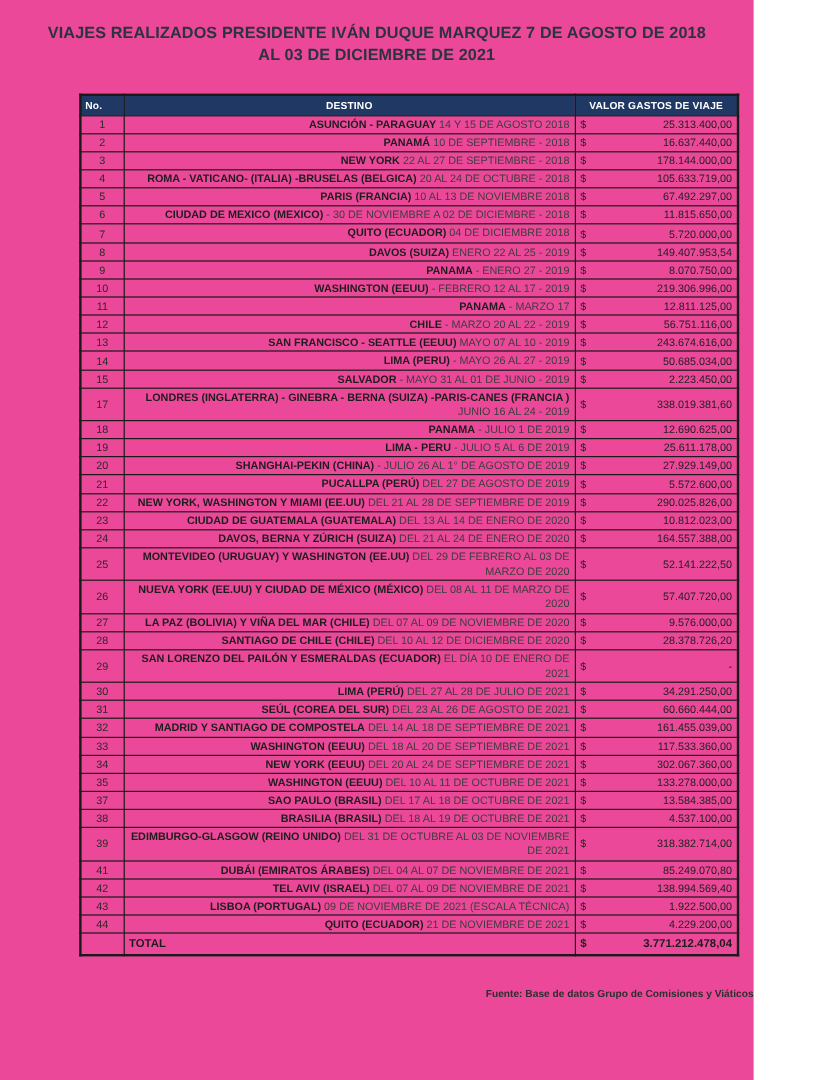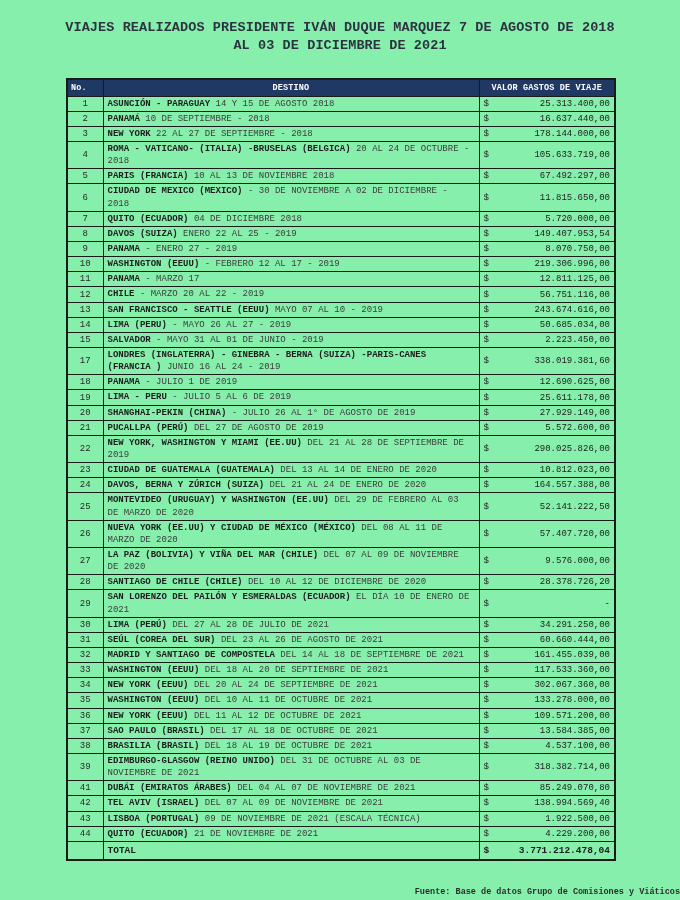--- a/index.html
+++ b/index.html
@@ -8,25 +8,24 @@
     --border-color: #1a1a1a;
   }
   * { box-sizing: border-box; }
   html, body {
     margin: 0; padding: 0;
     background: #ffffff;
     font-family: "Liberation Sans", sans-serif;
   }
   .page {
     position: relative;
-    width: 680px;
+    width: 628px;
     height: 900px;
-    background: #86efac;
+    background: #ec4899;
     overflow: hidden;
-    font-family: Liberation Mono, monospace;
   }
   .title {
     margin: 19px 36px 0 36px;
     text-align: center;
     font-weight: bold;
     font-size: 13.5px;
     line-height: 1.32;
     color: #2c3340;
     letter-spacing: 0.1px;
   }
@@ -58,20 +57,21 @@
     text-align: center;
     font-size: 9px;
     color: #2a2a2a;
     padding: 1px 2px;
   }
   td.dest {
     font-size: 9px;
     padding: 1px 4px;
     line-height: 1.35;
     color: #3a3a3a;
+    text-align: right;
   }
   td.dest .dname { font-weight: bold; color: #1d1d1d; }
   td.dest .dates { font-weight: normal; color: #3d3d3d; }
   td.val { font-size: 9px; padding: 1px 4px; color: #222; }
   .val-inner {
     display: flex;
     justify-content: space-between;
     align-items: baseline;
   }
   .total-row td {
@@ -481,30 +481,20 @@
     <td class="no">35</td>
     <td class="dest"><span class="dname">WASHINGTON (EEUU)</span><span class="dates"> DEL 10 AL 11 DE OCTUBRE DE 2021</span></td>
     <td class="val">
       <span class="val-inner">
         <span class="cur">$</span>
         <span class="amt">133.278.000,00</span>
       </span>
     </td>
   </tr>
 
-  <tr>
-    <td class="no">36</td>
-    <td class="dest"><span class="dname">NEW YORK (EEUU)</span><span class="dates"> DEL 11 AL 12 DE OCTUBRE DE 2021</span></td>
-    <td class="val">
-      <span class="val-inner">
-        <span class="cur">$</span>
-        <span class="amt">109.571.200,00</span>
-      </span>
-    </td>
-  </tr>
 
   <tr>
     <td class="no">37</td>
     <td class="dest"><span class="dname">SAO PAULO (BRASIL)</span><span class="dates"> DEL 17 AL 18 DE OCTUBRE DE 2021</span></td>
     <td class="val">
       <span class="val-inner">
         <span class="cur">$</span>
         <span class="amt">13.584.385,00</span>
       </span>
     </td>

